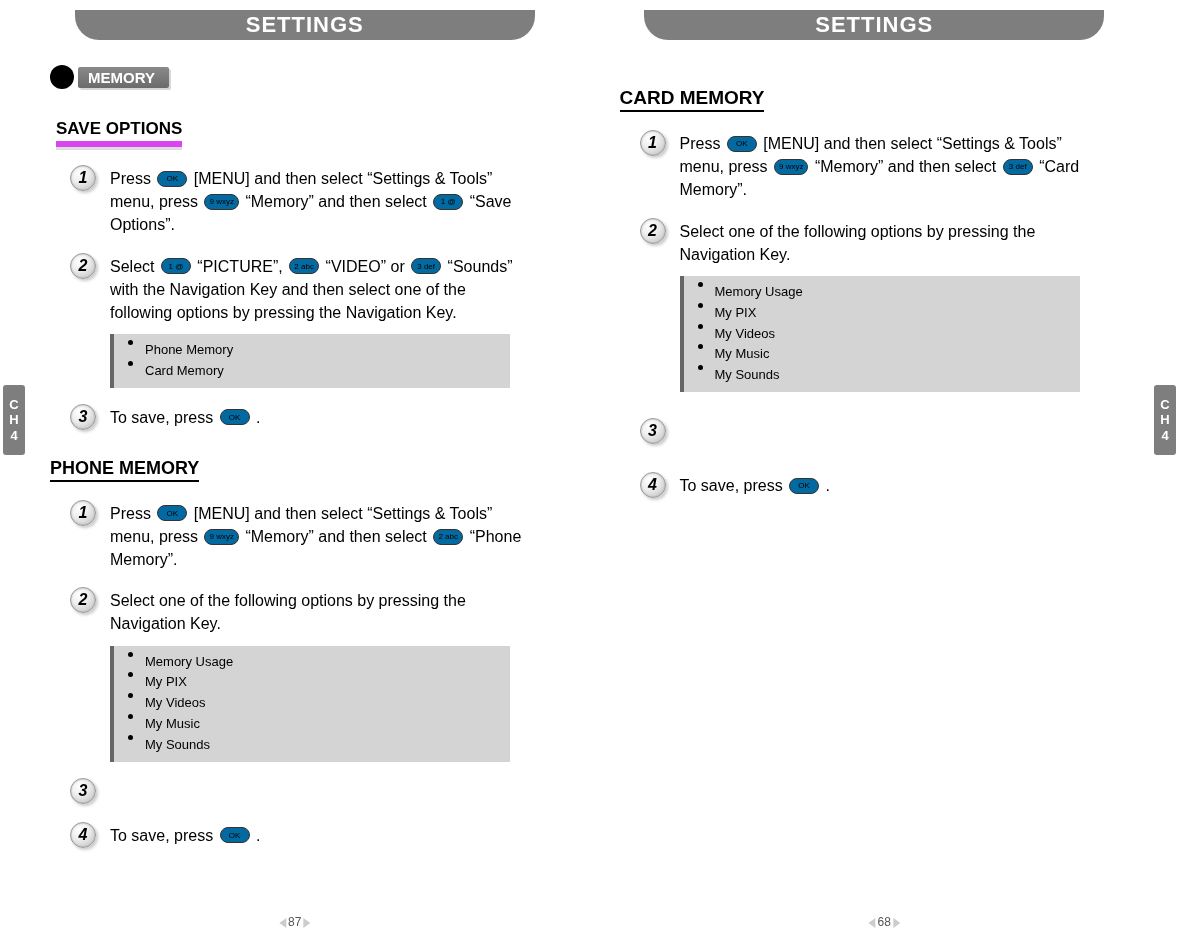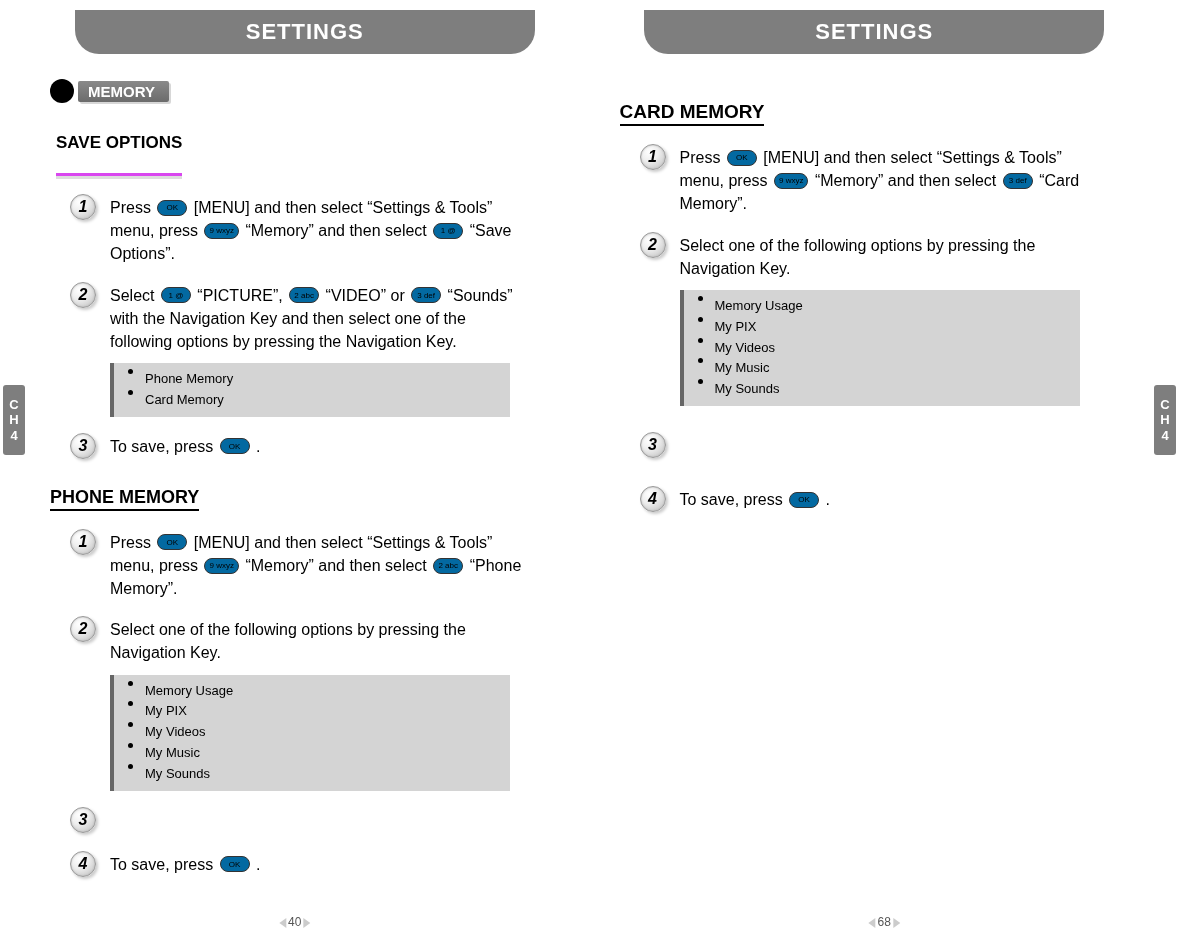--- a/index.html
+++ b/index.html
@@ -30,21 +30,21 @@
     align-items: center;
     justify-content: center;
     line-height: 1.2;
     border-radius: 3px;
   }
   .chapter-tab.left { left: 3px; }
   .chapter-tab.right { right: 3px; }
 
   .title-banner {
     position: relative;
-    height: 44px;
+    height: 30px;
     margin: 0 auto 25px auto;
     width: 460px;
     background: #7e7e7e;
     border-radius: 0 0 24px 24px;
     display: flex;
     align-items: center;
     justify-content: center;
   }
   .title-banner span {
     color: #fff;
@@ -65,23 +65,23 @@
     border-radius: 2px;
     box-shadow: 2px 2px 0 #d7d7d7;
   }
 
   .section-title {
     font-weight: bold;
     font-size: 17px;
     margin: 20px 0 2px 6px;
   }
   .section-title.thin-underline {
-    border-bottom: 3px solid #d946ef;
+    border-bottom: 6px solid #d946ef;
     display: inline-block;
-    padding-bottom: 20px;
+    padding-bottom: 2px;
     box-shadow: 0 3px 0 #ddd;
   }
   .section-title.thick {
     font-size: 18px;
     border-bottom: 2px solid #000;
     display: inline-block;
     padding-bottom: 1px;
     margin-left: 0;
   }
   .section-title.big {
@@ -265,21 +265,21 @@
     </div>
 
     <div class="step">
       <div class="step-num">4</div>
       <div class="step-text">
         <span>To save, press </span><span class="key">OK</span><span> .</span>
       </div>
     </div>
 
     <div class="page-num">
-      <span class="tri-l"></span><span>40</span><span class="tri-r"></span>
+      <span class="tri-l"></span><span>87</span><span class="tri-r"></span>
     </div>
   </div>
 
   <div class="page page-right">
     <div class="chapter-tab right">
       <span>C</span>
         <span>H</span>
         <span>4</span>
     </div>
 

